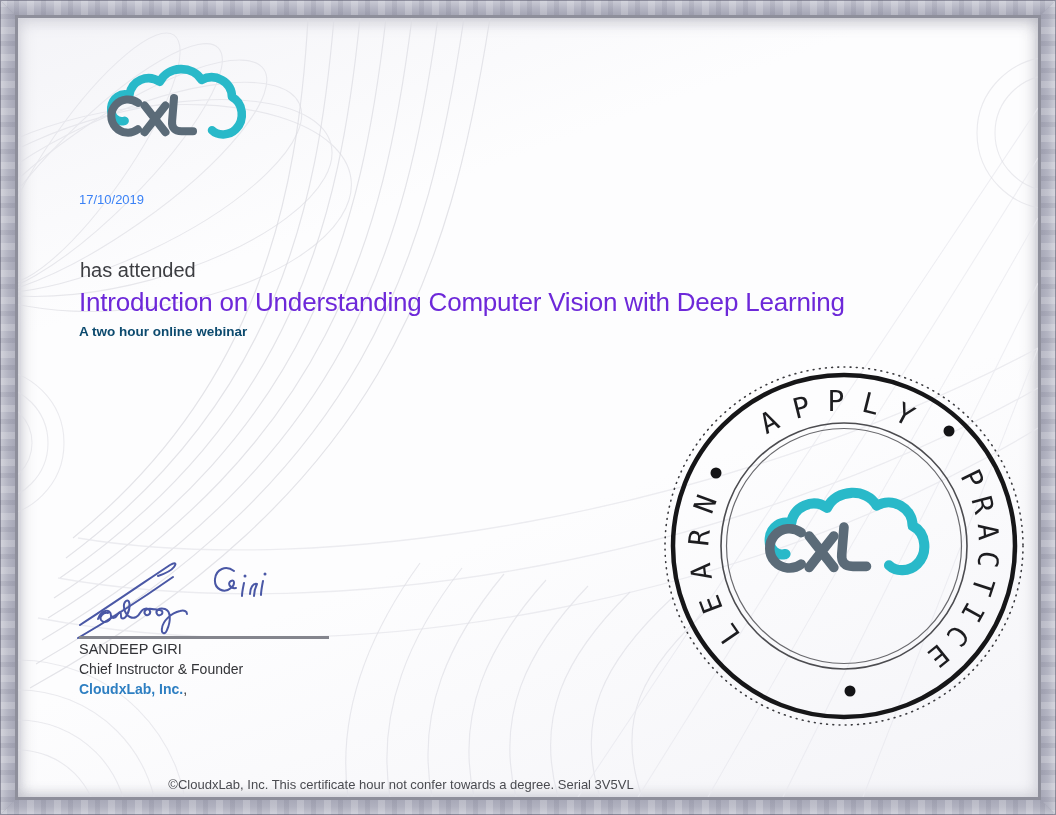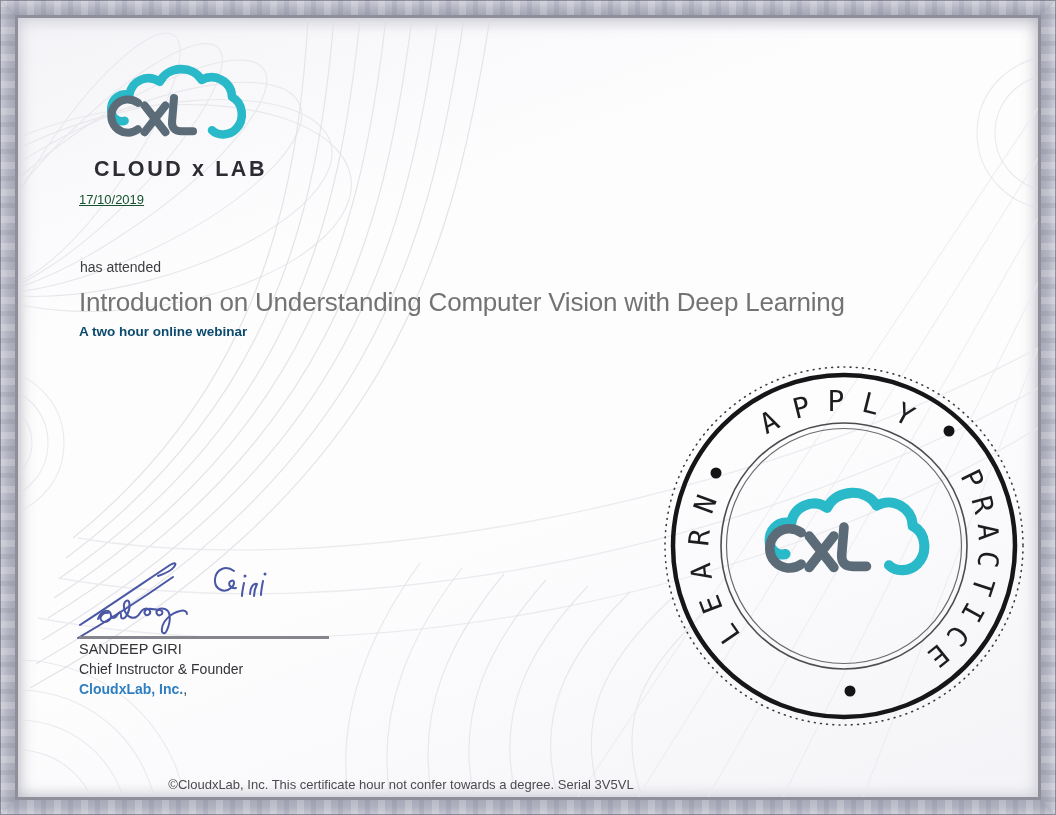--- a/index.html
+++ b/index.html
@@ -35,25 +35,25 @@
     box-shadow:inset 0 7px 14px rgba(95,96,118,.20), inset 0 -5px 12px rgba(95,96,118,.14),
                inset 7px 0 14px rgba(95,96,118,.12), inset -7px 0 14px rgba(95,96,118,.12);
   }
   .bg-art{position:absolute;left:0;top:0;pointer-events:none;}
   .sheen{position:absolute;inset:0;pointer-events:none;
     background:linear-gradient(160deg,rgba(233,233,240,.45) 0%,rgba(255,255,255,0) 28%,rgba(255,255,255,0) 60%,rgba(230,230,238,.40) 100%);}
   
   .abs{position:absolute;}
   .logo-svg{left:80px;top:42px;}
   .wordmark{left:76px;top:139px;font-size:21.5px;font-weight:bold;letter-spacing:2.6px;color:#2c2d33;}
-  .date{left:61px;top:174px;font-size:13px;color:#14532d;text-decoration:underline;}
+  .date{left:61px;top:174px;font-size:13px;color:#3b82f6;}
   .recipient{left:61px;top:204px;font-size:27px;color:#38393d;}
-  .attendance{left:62px;top:241px;font-size:14px;color:#3c3d41;}
+  .attendance{left:62px;top:241px;font-size:20px;color:#3c3d41;}
   .course-title{left:61px;top:269px;font-size:26px;letter-spacing:-0.2px;color:#363why;}
-  .course-title{color:#737373;}
+  .course-title{color:#6d28d9;}
   .course-sub{left:61px;top:306px;font-size:13.5px;color:#0c4a6e;font-weight:bold;}
   .verified{font-family:"DejaVu Sans Mono","Liberation Mono",monospace;
     font-size:27px;letter-spacing:7px;color:#19191c;white-space:nowrap;transform:translateX(-50%);}
   .verified.l1{left:833px;top:132px;}
   .verified.l2{left:833px;top:179px;}
   .seal-svg{left:641px;top:343px;}
   .seal-word{font-family:"DejaVu Sans Mono","Liberation Mono",monospace;font-size:28px;fill:#1d1d20;}
   .sig-svg{left:56px;top:527px;}
   .sig-line{left:61px;top:618px;width:250px;height:2.5px;background:#84858d;}
   .signer-name{left:61px;top:623px;font-size:14.5px;color:#333438;}
@@ -127,21 +127,20 @@
       <defs>
         <g id="cxlCloud">
           <path d="M28 64 C20 66 13 60 14 50 C15 40 24 34 33 37 C35 22 52 14 65 23 C73 6 100 5 109 21 C123 13 141 23 141 39 C153 45 155 63 145 73 C138 80 126 80 120 74" fill="none" stroke="#29b9c9" stroke-width="9" stroke-linecap="round" stroke-linejoin="round"></path>
           <path d="M42 45 A17.5 17.5 0 1 0 42 73" fill="none" stroke="#5b6b78" stroke-width="8.5" stroke-linecap="round"></path>
           <path d="M49 48 L71 76 M71 48 L49 76" fill="none" stroke="#5b6b78" stroke-width="8.5" stroke-linecap="round"></path>
           <path d="M80 40 L78 64 Q77 75 88 75 L100 75" fill="none" stroke="#5b6b78" stroke-width="8.5" stroke-linecap="round" stroke-linejoin="round"></path>
         </g>
       </defs>
       <use href="#cxlCloud"></use>
     </svg>
-    <div class="abs wordmark">CLOUD x LAB</div>
 
     <div class="abs date">17/10/2019</div>
 
     <div class="abs attendance">has attended</div>
     <div class="abs course-title">Introduction on Understanding Computer Vision with Deep Learning</div>
     <div class="abs course-sub">A two hour online webinar</div>
 
     <svg class="abs seal-svg" width="370" height="370" viewBox="0 0 370 370">
       <circle cx="185" cy="185" r="179" fill="none" stroke="#3a3a3e" stroke-width="1.6" stroke-dasharray="0.8 5.4" stroke-linecap="round"></circle>
       <circle cx="185" cy="185" r="171" fill="none" stroke="#161618" stroke-width="4.5"></circle>

